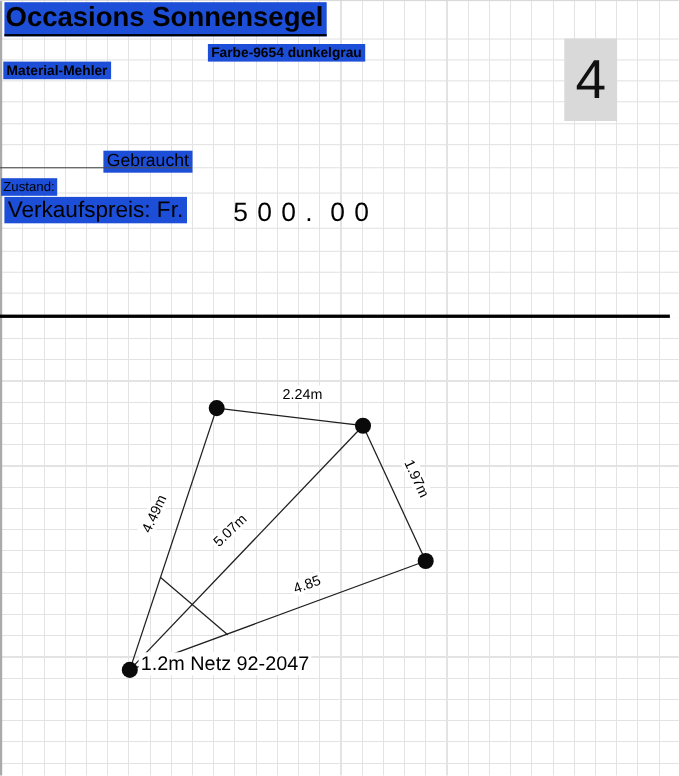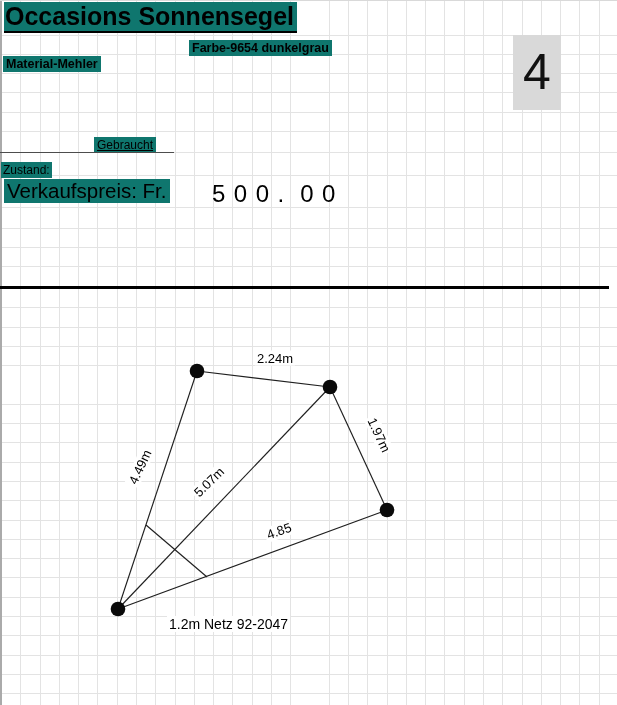--- a/index.html
+++ b/index.html
@@ -17,30 +17,30 @@
   }
   .hline{position:absolute;left:0;width:617px;height:1px;background:#e3e3e3;}
   .grid-h-bottom{
     position:absolute;left:0;right:0;top:289px;bottom:0;
     background:repeating-linear-gradient(to bottom,transparent 0px,transparent 18.3px,#e3e3e3 18.3px,#e3e3e3 19.3px);
     pointer-events:none;
   }
   .left-edge{position:absolute;left:0;top:0;bottom:0;width:1.5px;background:#aaaaaa;}
   .top-edge{position:absolute;left:0;top:0;right:0;height:1px;background:#d9d9d9;}
 
-  .txt{position:absolute;white-space:nowrap;background:#0f766e;}
+  .txt{position:absolute;white-space:nowrap;background:#1d4ed8;}
   .title{
     left:4px;top:2px;font-size:25px;font-weight:bold;line-height:1.15;
     border-bottom:2.5px solid #000;padding:0 3px 0 1px;
   }
   .material{left:3px;top:56px;font-size:12.5px;font-weight:bold;padding:1px 3px;text-align:right;}
   .color{left:189px;top:40px;font-size:12.5px;font-weight:bold;padding:1px 3px;}
   .feature{left:2px;top:95px;font-size:12.5px;font-weight:bold;padding:1px 3px;}
   .cond-label{left:1px;top:137px;font-size:12px;padding:1px 2px;margin-top:25px;}
-  .cond-value{left:94px;top:137px;font-size:12px;padding:1px 3px;text-decoration:underline;}
+  .cond-value{left:94px;top:137px;font-size:16px;padding:1px 3px;}
   .cond-border{position:absolute;left:0;top:151.6px;width:173.5px;height:1.3px;background:#4d4d4d;}
   .price-label{left:4px;top:179px;font-size:20.5px;padding:0 3px;}
   .price-value{
     left:212px;top:180px;font-size:24px;letter-spacing:0.9px;white-space:pre;
     background:transparent;
   }
   .reference{left:2px;top:229px;font-size:13.5px;color:#c8c8c8;padding:1px 2px;}
 
   .badge{
     position:absolute;left:513px;top:34.5px;width:48px;height:75px;
@@ -52,21 +52,21 @@
   .diagram-svg{position:absolute;left:0;top:0;pointer-events:none;}
   .dlabel{
     position:absolute;font-size:13px;background:#fff;padding:0 2px;white-space:nowrap;
     transform:translate(-50%,-50%);
   }
   .lbl-top{left:275px;top:358px;text-align:center;}
   .lbl-right{left:379px;top:435px;transform:translate(-50%,-50%) rotate(65deg);}
   .lbl-left{left:140px;top:467px;transform:translate(-50%,-50%) rotate(-65deg);}
   .lbl-diag{left:209px;top:482px;transform:translate(-50%,-50%) rotate(-44deg);}
   .lbl-bottom{left:279px;top:531px;transform:translate(-50%,-50%) rotate(-20deg);}
-  .lbl-net{left:126px;top:616px;transform:none;font-size:14px;margin-left:41px;}
+  .lbl-net{left:126px;top:593px;transform:none;font-size:18px;}
 </style>
 </head>
 <body>
 
 <div class="sheet">
 
   <div class="grid-v"></div>
   <div class="hline" style="top:34.5px"></div>
   <div class="hline" style="top:53.7px"></div>
   <div class="hline" style="top:73px"></div>

